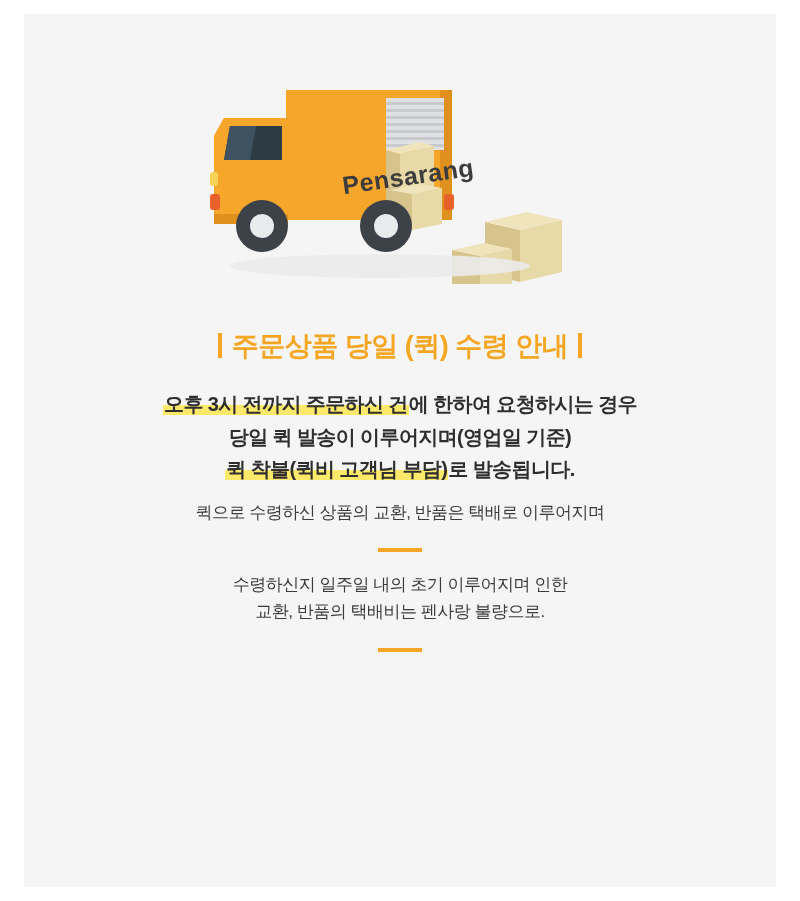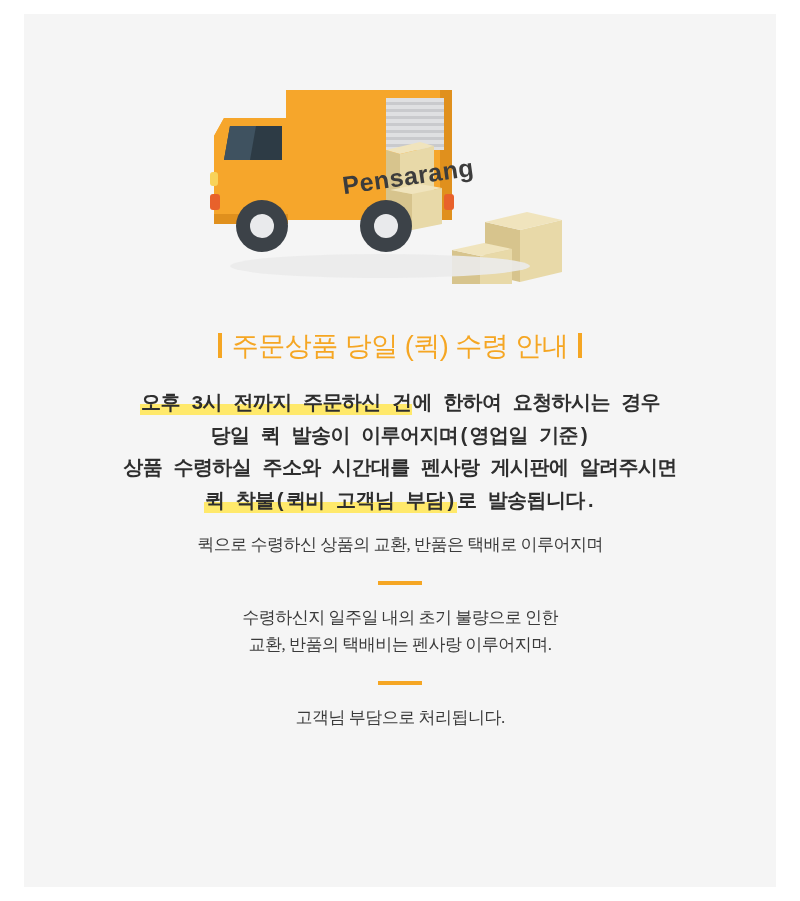--- a/index.html
+++ b/index.html
@@ -51,60 +51,58 @@
     letter-spacing: 0.5px;
     font-family: "Liberation Sans", sans-serif;
   }
   .title-row {
     text-align: center;
     margin-top: 16px;
   }
   .title {
     display: inline-block;
     font-size: 27px;
-    font-weight: normal;
+    font-weight: bold;
     color: #f5a623;
     letter-spacing: -0.5px;
     line-height: 1.2;
   }
   .bar {
     display: inline-block;
     width: 4px;
     height: 25px;
     background: #f5a623;
     vertical-align: -3px;
     margin: 0 10px;
   }
   .block-main {
     margin-top: 26px;
     text-align: center;
     font-size: 20px;
     font-weight: bold;
     color: #2e2e2e;
     line-height: 1.62;
     letter-spacing: -0.6px;
-    font-family: Liberation Mono, monospace;
   }
   .hl {
     background: linear-gradient(to top, #ffe96b 46%, rgba(255,233,107,0) 46%);
     padding: 0 1px;
   }
   .divider {
     width: 44px;
     height: 4px;
     background: #f5a623;
     margin: 22px auto 20px auto;
   }
   .block-sub {
     text-align: center;
     font-size: 17px;
     color: #3b3b3b;
     line-height: 1.58;
     letter-spacing: -0.5px;
-    font-family: Liberation Serif, serif;
   }
   .spacer-lg { height: 14px; }
   svg { display: block; }
 </style>
 </head>
 <body>
 
 <div class="page">
   <div class="panel">
 
@@ -172,37 +170,35 @@
       <div class="brand-text">Pensarang</div>
     </div>
 
     <div class="title-row">
       <span class="bar"></span><span class="title">주문상품 당일 (퀵) 수령 안내</span><span class="bar"></span>
     </div>
 
     <div class="block-main">
       <div><span class="hl">오후 3시 전까지 주문하신 건</span><span>에 한하여 요청하시는 경우</span></div>
       <div>당일 퀵 발송이 이루어지며(영업일 기준)</div>
-      <div>상품 수령하실 주소와 시간대를 펜사랑 게시판에 알려주시면</div>
       <div><span class="hl">퀵 착불(퀵비 고객님 부담)</span><span>로 발송됩니다.</span></div>
     </div>
 
     <div class="spacer-lg"></div>
 
     <div class="block-sub">
       <div>퀵으로 수령하신 상품의 교환, 반품은 택배로 이루어지며</div>
     </div>
 
     <div class="divider"></div>
 
     <div class="block-sub">
-      <div>수령하신지 일주일 내의 초기 불량으로 인한</div>
-      <div>교환, 반품의 택배비는 펜사랑 이루어지며.</div>
+      <div>수령하신지 일주일 내의 초기 이루어지며 인한</div>
+      <div>교환, 반품의 택배비는 펜사랑 불량으로.</div>
     </div>
 
     <div class="divider"></div>
 
     <div class="block-sub">
-      <div>고객님 부담으로 처리됩니다.</div>
     </div>
 
   </div>
 </div>
 
 </body></html>

